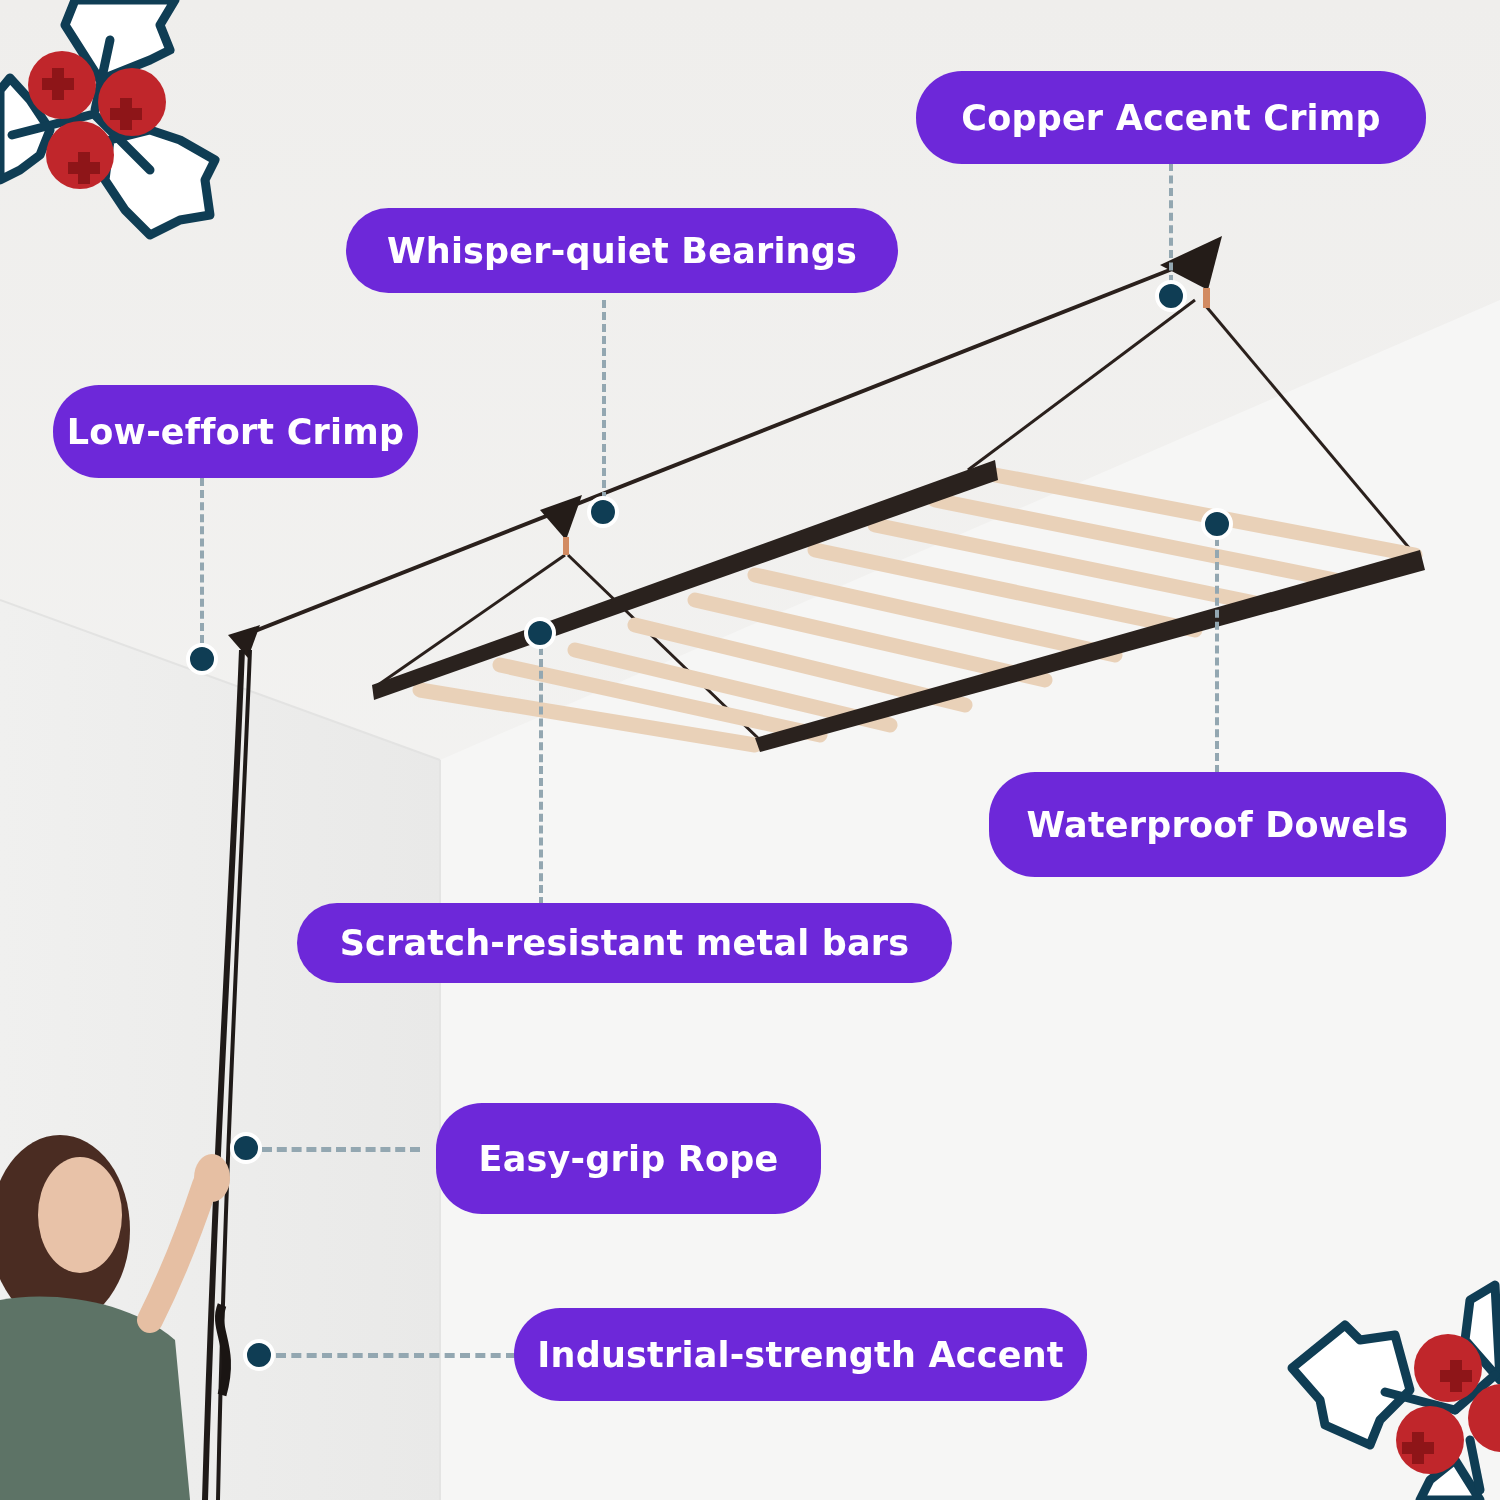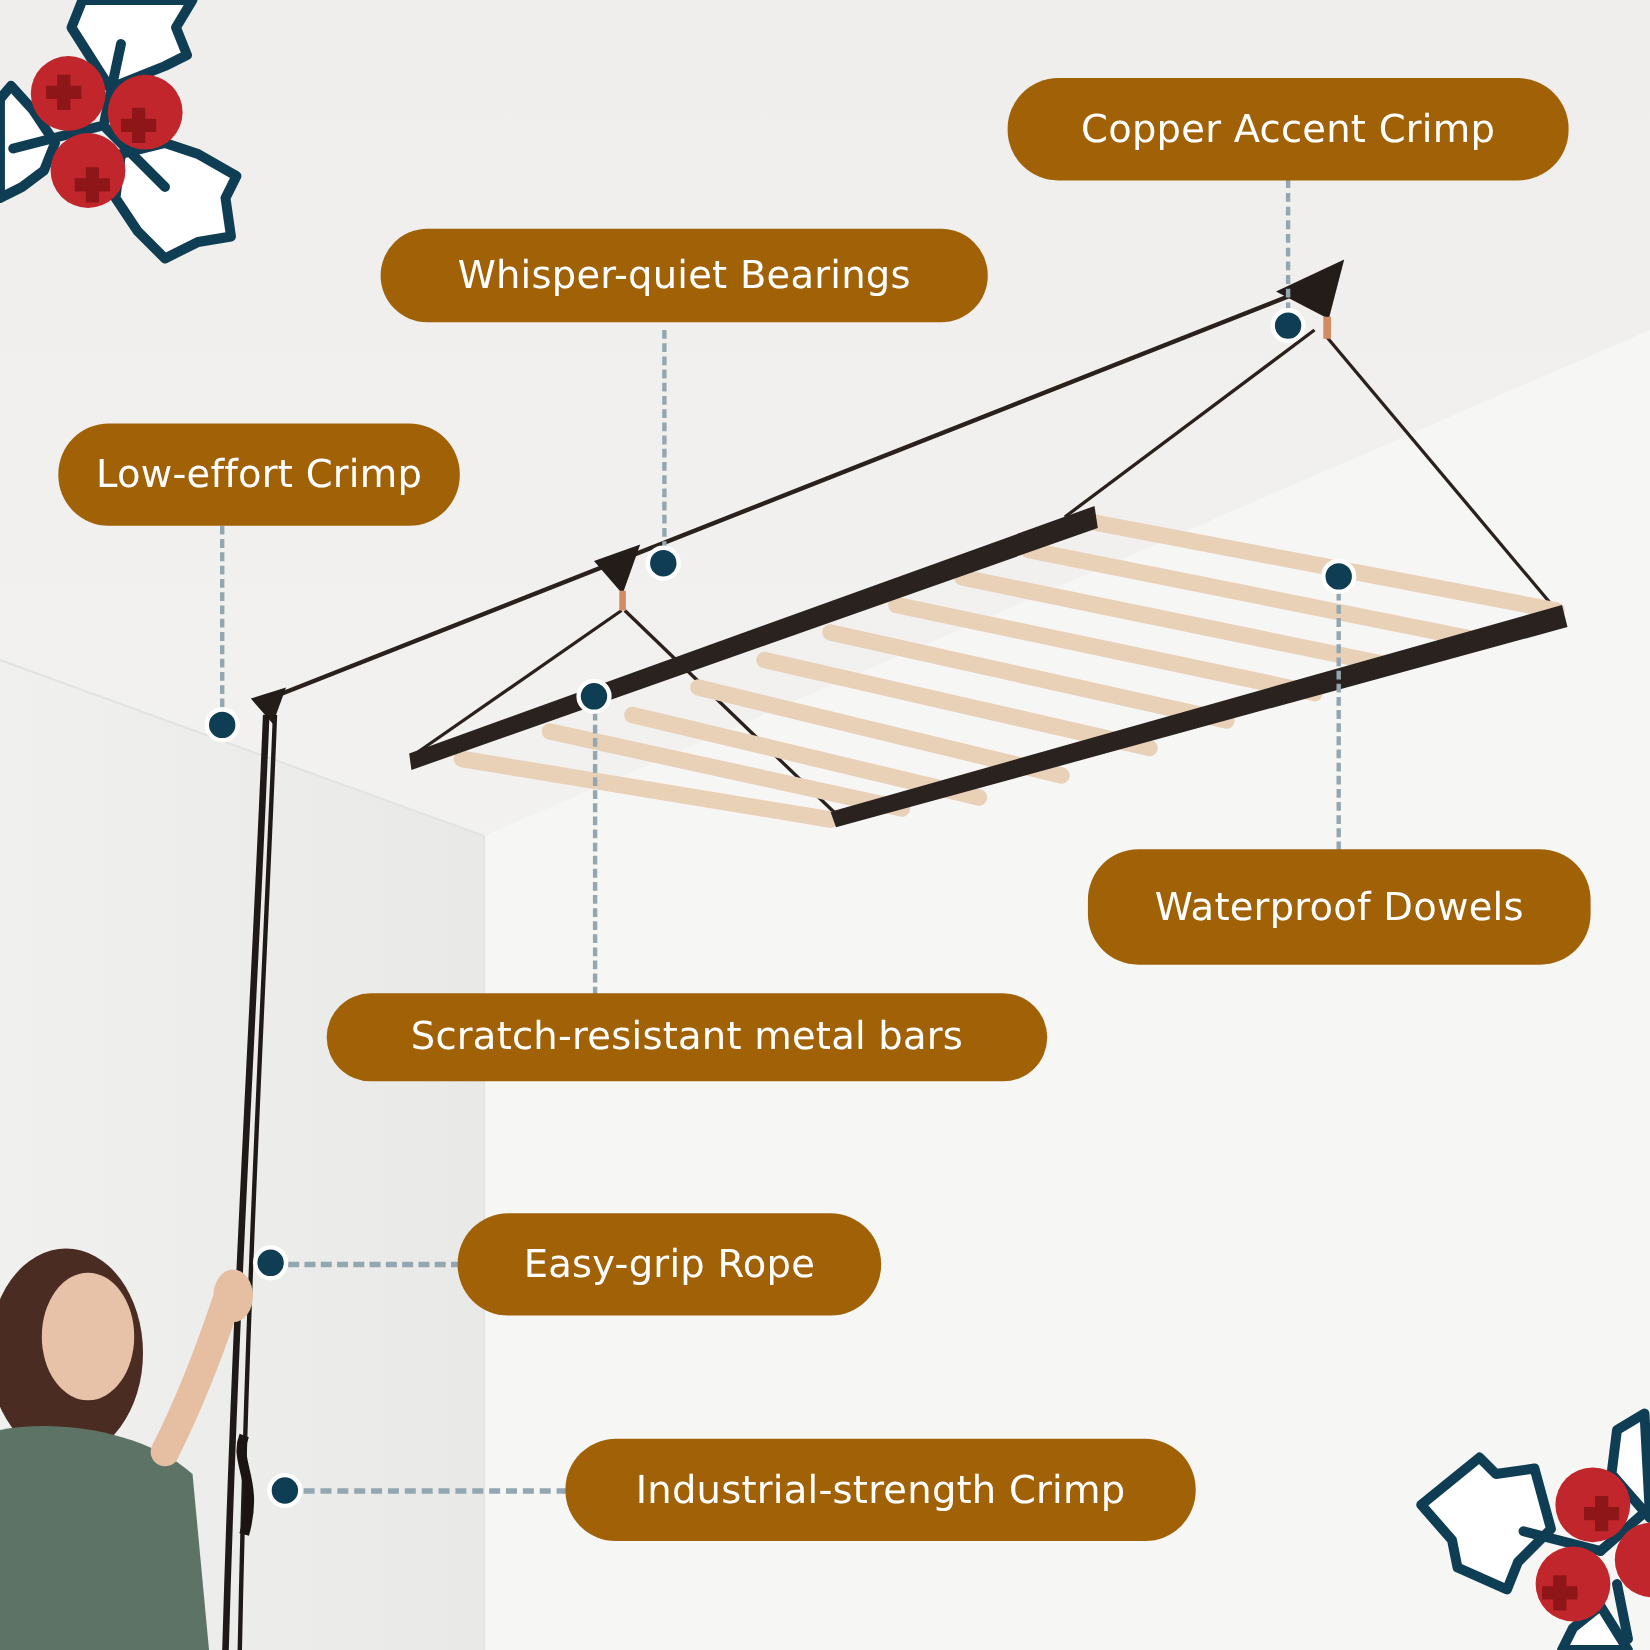--- a/index.html
+++ b/index.html
@@ -1,21 +1,21 @@
 <!DOCTYPE html>
 <html><head>
 <meta charset="utf-8">
 <style>
   html, body { margin: 0; padding: 0; }
   body { width: 1500px; height: 1500px; position: relative; overflow: hidden;
          font-family: "DejaVu Sans", sans-serif; }
   .bg { position: absolute; inset: 0; width: 1500px; height: 1500px; }
-  .pill { position: absolute; background: #a16207; color: #ffffff; border-radius: 46px;
+  .pill { position: absolute; background: #6d28d9; color: #ffffff; border-radius: 46px;
           display: flex; align-items: center; justify-content: center;
-          font-size: 35px; font-weight: 400; letter-spacing: 0.2px; white-space: nowrap; }
+          font-size: 35px; font-weight: 700; letter-spacing: 0.2px; white-space: nowrap; }
   .dot { position: absolute; width: 24px; height: 24px; border-radius: 50%;
          background: #0f3d54; border: 4px solid #ffffff; box-sizing: content-box; }
   .vline { position: absolute; width: 0; border-left: 4px dashed #93a7b1; }
   .hline { position: absolute; height: 0; border-top: 5px dashed #93a7b1; }
   .holly { position: absolute; }
 </style>
 </head>
 <body>
 
 <svg class="bg" viewBox="0 0 1500 1500" xmlns="http://www.w3.org/2000/svg">
@@ -144,18 +144,18 @@
 </div>
 <div class="pill" style="left:53px;top:385px;width:365px;height:93px">
   <span>Low-effort Crimp</span>
 </div>
 <div class="pill" style="left:989px;top:772px;width:457px;height:105px">
   <span>Waterproof Dowels</span>
 </div>
 <div class="pill" style="left:297px;top:903px;width:655px;height:80px">
   <span>Scratch-resistant metal bars</span>
 </div>
-<div class="pill" style="left:416px;top:1103px;width:385px;height:93px">
+<div class="pill" style="left:436px;top:1103px;width:385px;height:111px">
   <span>Easy-grip Rope</span>
 </div>
 <div class="pill" style="left:514px;top:1308px;width:573px;height:93px">
-  <span>Industrial-strength Crimp</span>
+  <span>Industrial-strength Accent</span>
 </div>
 
 </body></html>

